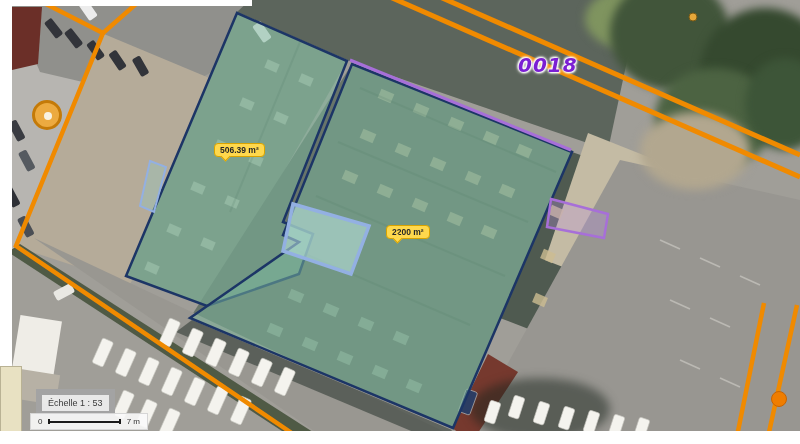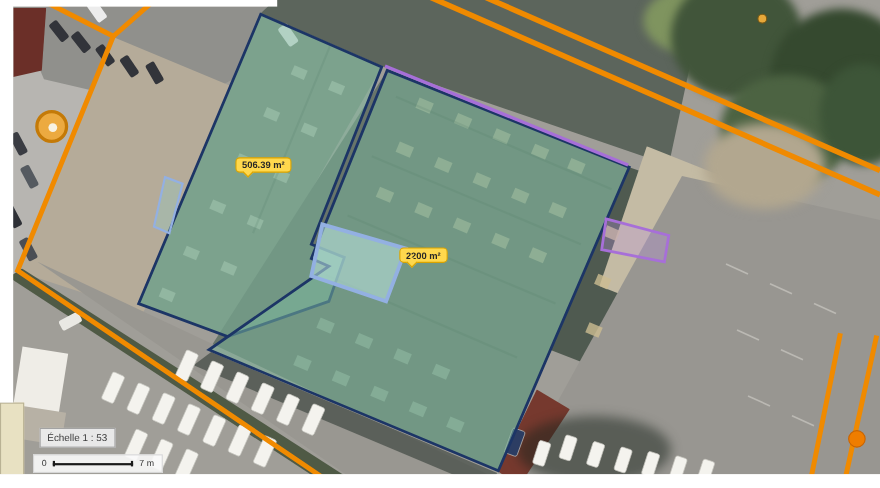--- a/index.html
+++ b/index.html
@@ -25,21 +25,21 @@
   .white-bldg{position:absolute;left:16px;top:318px;width:42px;height:54px;background:#efede7;transform:rotate(9deg);}
   .shed{position:absolute;left:18px;top:372px;width:40px;height:30px;background:#b7b1a5;transform:rotate(9deg);}
   .beige-strip{position:absolute;left:0;top:366px;width:22px;height:66px;background:#e8e1c2;border:1px solid #b9b294;box-sizing:border-box;}
   
   .measure{position:absolute;background:var(--measurement_bg);border:1.5px solid var(--measurement_border);
     border-radius:4px;padding:1px 5px;font-size:8.5px;font-weight:bold;color:#272727;white-space:nowrap;z-index:6;}
   .measure .tail{position:absolute;left:7px;bottom:-4px;width:6px;height:6px;background:var(--measurement_bg);
     border-right:1.5px solid var(--measurement_border);border-bottom:1.5px solid var(--measurement_border);transform:rotate(45deg);}
   .parcel-num{position:absolute;font-family:"DejaVu Sans",sans-serif;font-weight:bold;font-style:italic;letter-spacing:1px;
     text-shadow:0 0 2px #fff,0 0 3px #fff,0 0 4px #fff,1px 1px 2px #fff,-1px -1px 2px #fff;z-index:5;}
-  .scale-label{position:absolute;left:36px;top:389px;background:rgba(238,238,238,.93);border:1px solid #a3a3a3;
+  .scale-label{position:absolute;left:36px;top:389px;background:rgba(238,238,238,.93);border:6px solid #a3a3a3;
     color:#3a3a3a;font-size:9px;padding:3px 6px;z-index:7;white-space:nowrap;}
   .scalebar{position:absolute;left:30px;top:413px;width:118px;height:17px;background:rgba(249,249,249,.9);
     border:1px solid #d6d6d6;display:flex;align-items:center;gap:6px;padding:0 7px;box-sizing:border-box;z-index:7;}
   .scalebar span{font-size:8px;color:#333;white-space:nowrap;}
   .bar-line{flex:1;height:2px;background:#1a1a1a;position:relative;}
   .bar-line i{position:absolute;width:1.5px;height:5px;background:#1a1a1a;top:-1.5px;}
   .bar-line i.l{left:0;} .bar-line i.r{right:0;}
   
   .band{position:absolute;background:#fff;z-index:8;}
   .band.top{left:0;top:0;width:252px;height:6px;}
@@ -214,25 +214,26 @@
       <circle cx="48" cy="116" r="4" fill="#f8f2e2"></circle>
     </g>
     <circle cx="693" cy="17" r="4" fill="#e6a83a" stroke="#7a5a14" stroke-width="1"></circle>
     <circle cx="779" cy="399" r="7.5" fill="#ef7d00" stroke="#c96400" stroke-width="1"></circle>
   </svg>
 
   <div class="measure" style="left:214px;top:143px;">
     <span>506.39 m²</span>
     <i class="tail"></i>
   </div>
-  <div class="measure" style="left:363px;top:225px;">
+  <div class="measure" style="left:386px;top:225px;">
     <span>2200 m²</span>
     <i class="tail"></i>
   </div>
 
+  <div class="parcel-num" style="left:518px;top:53px;font-size:20px;color:var(--parcel_0018);">0018</div>
 
   <div class="scale-label">Échelle 1 : 53</div>
   <div class="scalebar">
     <span>0</span>
     <div class="bar-line">
         <i class="l"></i>
         <i class="r"></i>
       </div>
     <span>7 m</span>
   </div>

